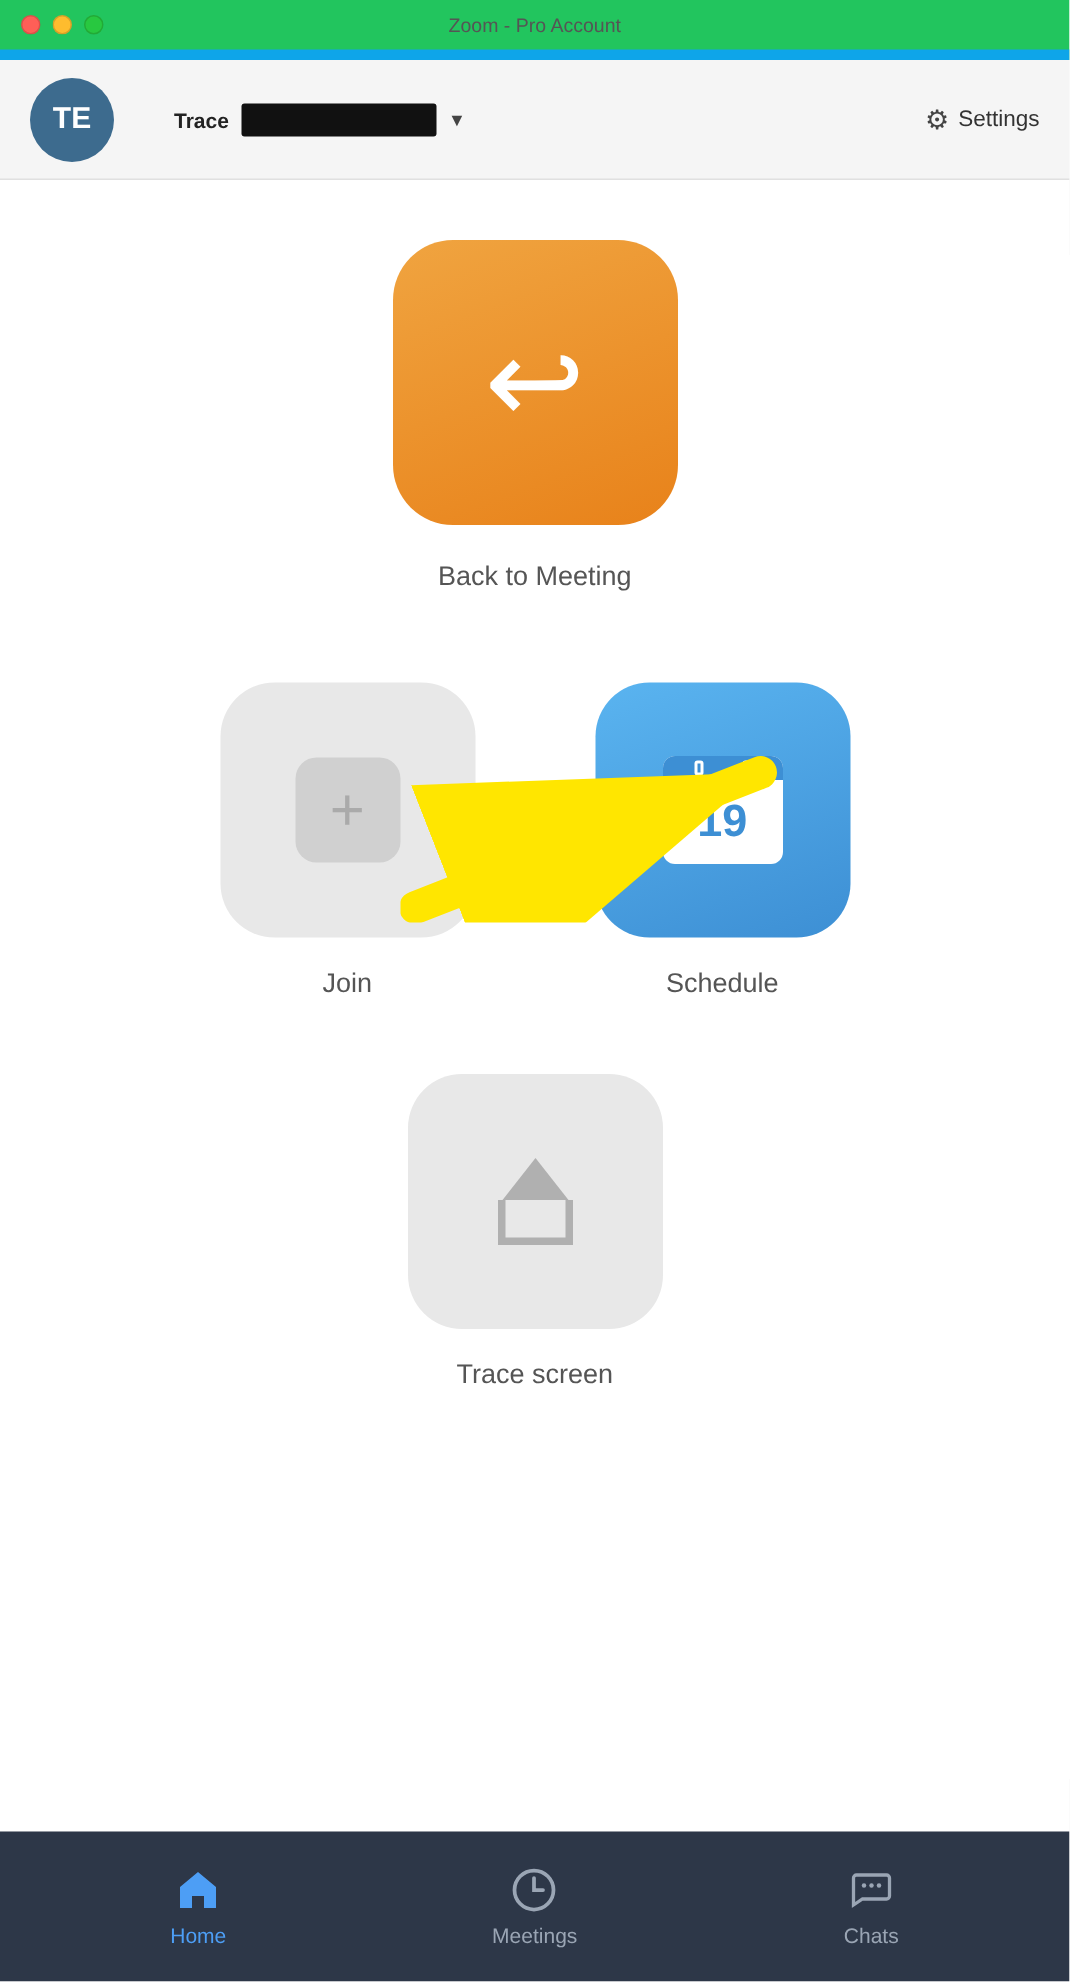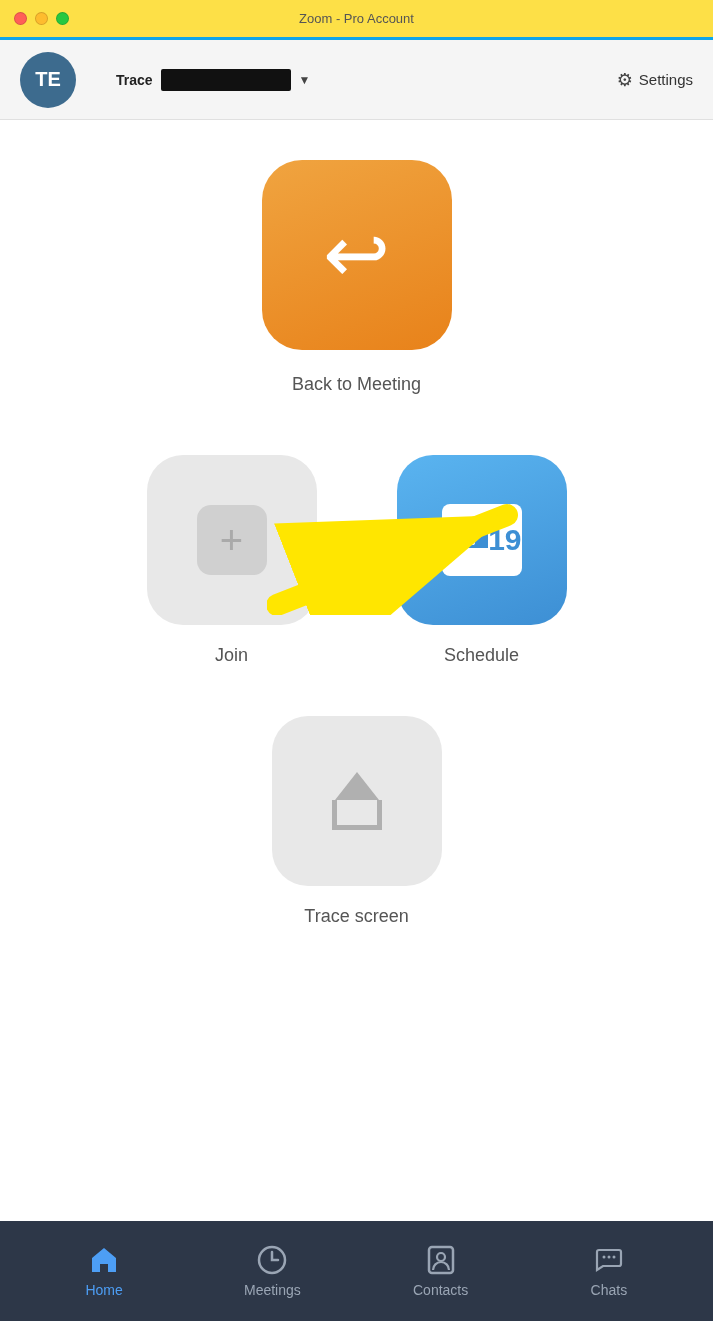--- a/index.html
+++ b/index.html
@@ -10,22 +10,22 @@
       background: #f5f5f5;
       font-family: -apple-system, BlinkMacSystemFont, "Helvetica Neue", Arial, sans-serif;
       overflow: hidden;
       position: relative;
     }
 
     
     .title-bar {
       width: 100%;
       height: 40px;
-      background: #fde047;
-      border-bottom: 3px solid #0ea5e9;
+      background: #22c55e;
+      border-bottom: 7px solid #0ea5e9;
       display: flex;
       align-items: center;
       justify-content: center;
       position: relative;
     }
     .window-controls {
       position: absolute;
       left: 14px;
       display: flex;
       gap: 8px;
@@ -194,21 +194,21 @@
       justify-content: center;
       cursor: pointer;
     }
     
     .calendar-icon {
       width: 80px;
       height: 72px;
       background: white;
       border-radius: 8px;
       display: flex;
-      flex-direction: row;
+      flex-direction: column;
       align-items: center;
       overflow: hidden;
     }
     .cal-header {
       width: 100%;
       height: 16px;
       background: #3d8fd4;
       display: flex;
       justify-content: space-around;
       align-items: center;
@@ -387,28 +387,20 @@
   </div>
 
   <div class="nav-item">
     <svg width="32" height="32" viewBox="0 0 32 32" xmlns="http://www.w3.org/2000/svg">
       <circle cx="16" cy="16" r="13" stroke="#9aa5b4" stroke-width="2.5" fill="none"></circle>
       <polyline points="16,8 16,16 22,16" stroke="#9aa5b4" stroke-width="2.5" stroke-linecap="round" fill="none"></polyline>
     </svg>
     <span class="nav-label">Meetings</span>
   </div>
 
-  <div class="nav-item">
-    <svg width="32" height="32" viewBox="0 0 32 32" xmlns="http://www.w3.org/2000/svg">
-      <rect x="4" y="3" width="24" height="26" rx="3" stroke="#9aa5b4" stroke-width="2.5" fill="none"></rect>
-      <circle cx="16" cy="13" r="4" stroke="#9aa5b4" stroke-width="2.2" fill="none"></circle>
-      <path d="M8 26c0-4.4 3.6-8 8-8s8 3.6 8 8" stroke="#9aa5b4" stroke-width="2.2" fill="none"></path>
-    </svg>
-    <span class="nav-label">Contacts</span>
-  </div>
 
   <div class="nav-item">
     <svg width="32" height="32" viewBox="0 0 32 32" xmlns="http://www.w3.org/2000/svg">
       <path d="M6 6h20a2 2 0 012 2v12a2 2 0 01-2 2H10l-6 4V8a2 2 0 012-2z" stroke="#9aa5b4" stroke-width="2.2" fill="none"></path>
       <circle cx="11" cy="13" r="1.5" fill="#9aa5b4"></circle>
       <circle cx="16" cy="13" r="1.5" fill="#9aa5b4"></circle>
       <circle cx="21" cy="13" r="1.5" fill="#9aa5b4"></circle>
     </svg>
     <span class="nav-label">Chats</span>
   </div>

